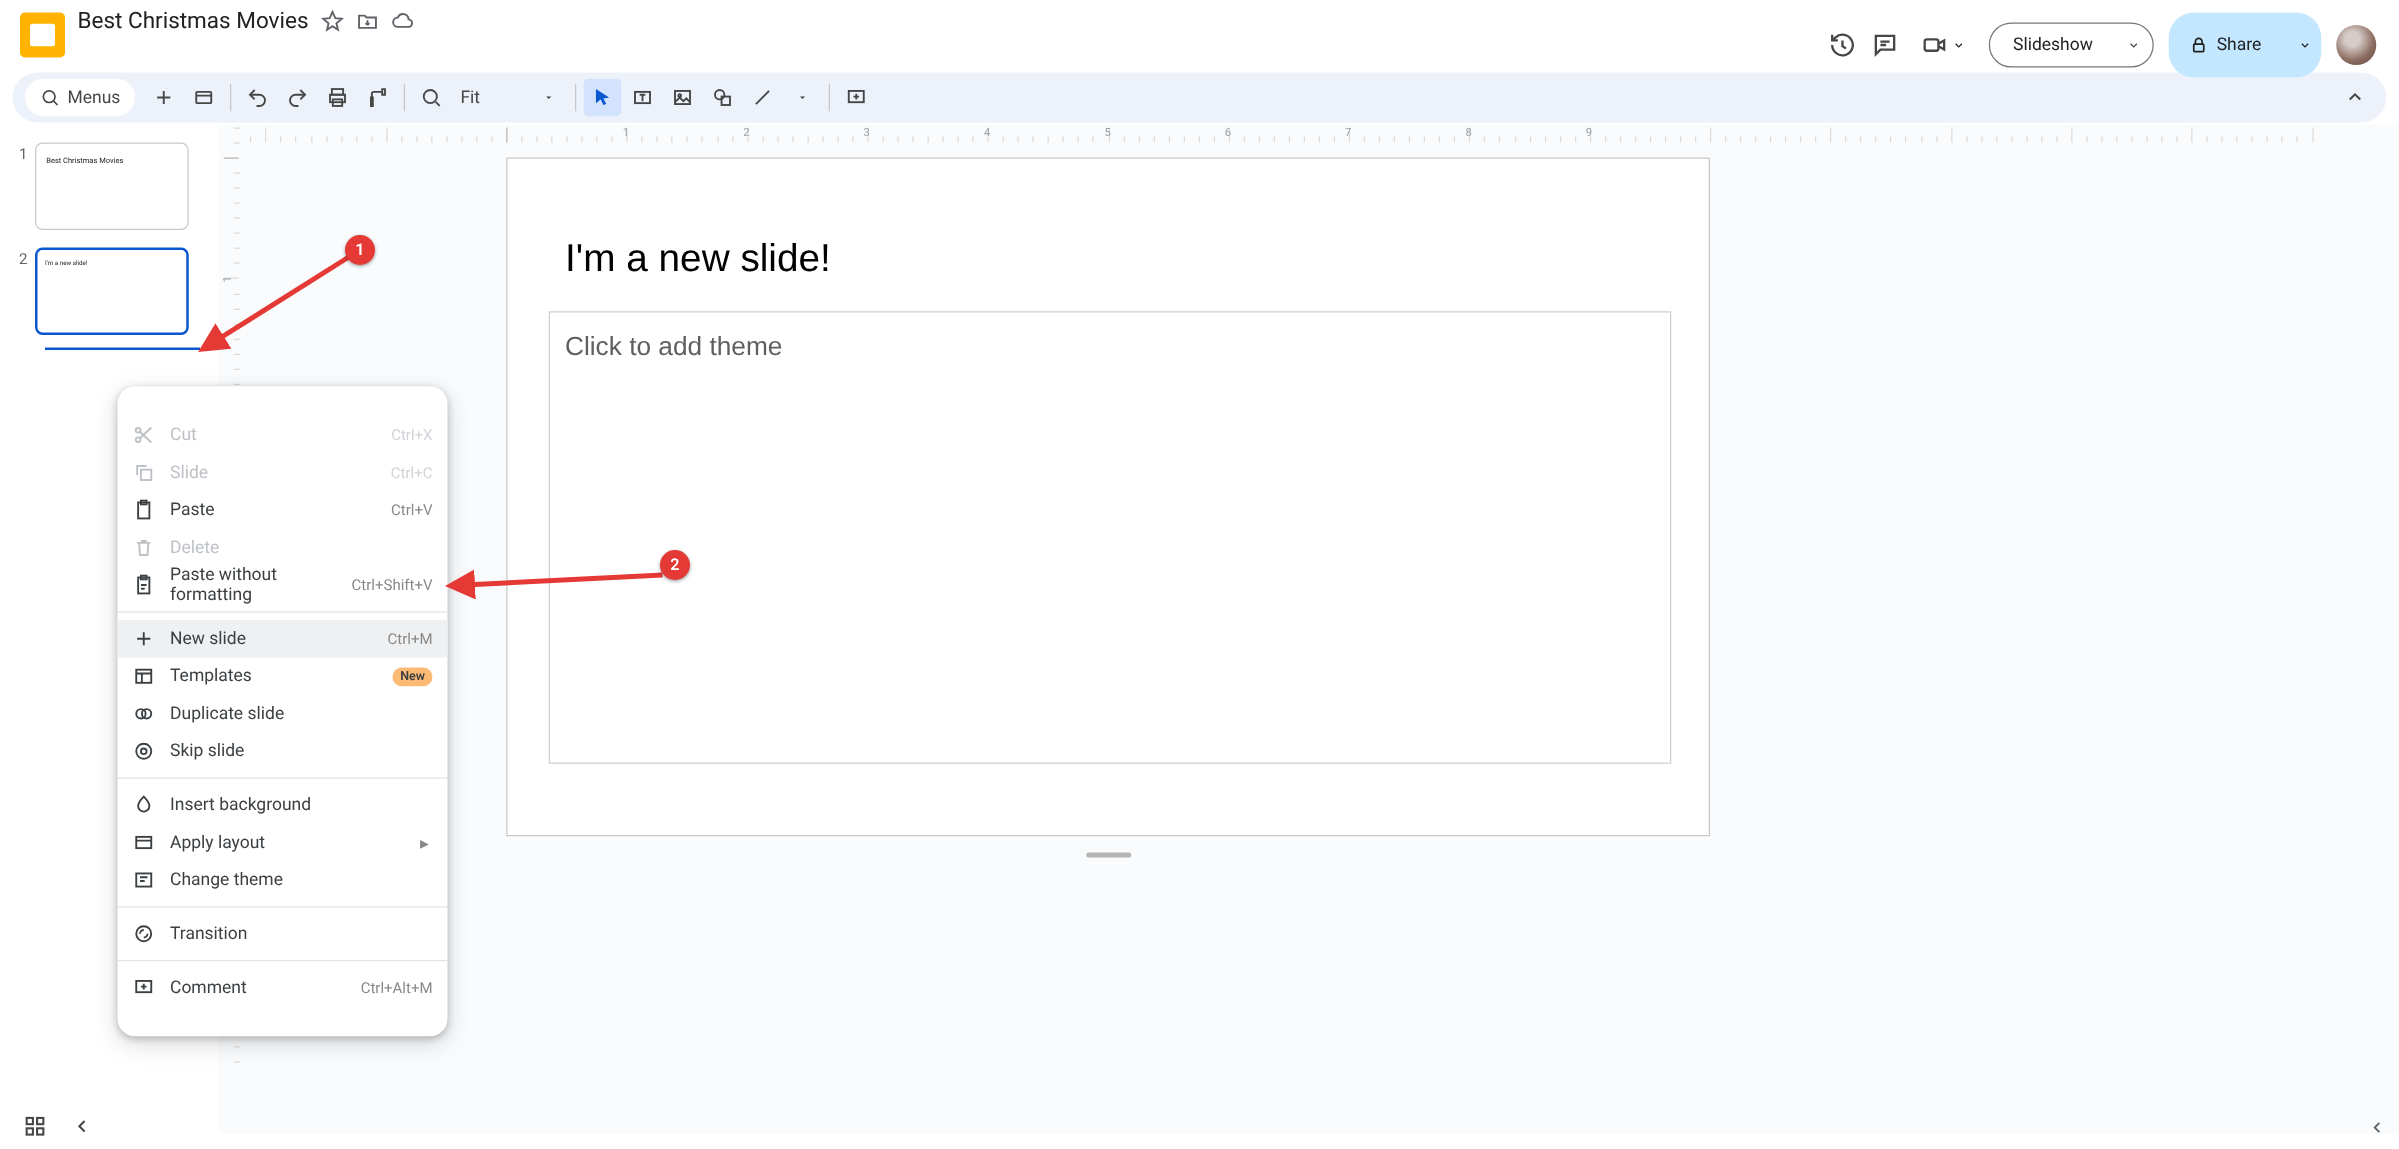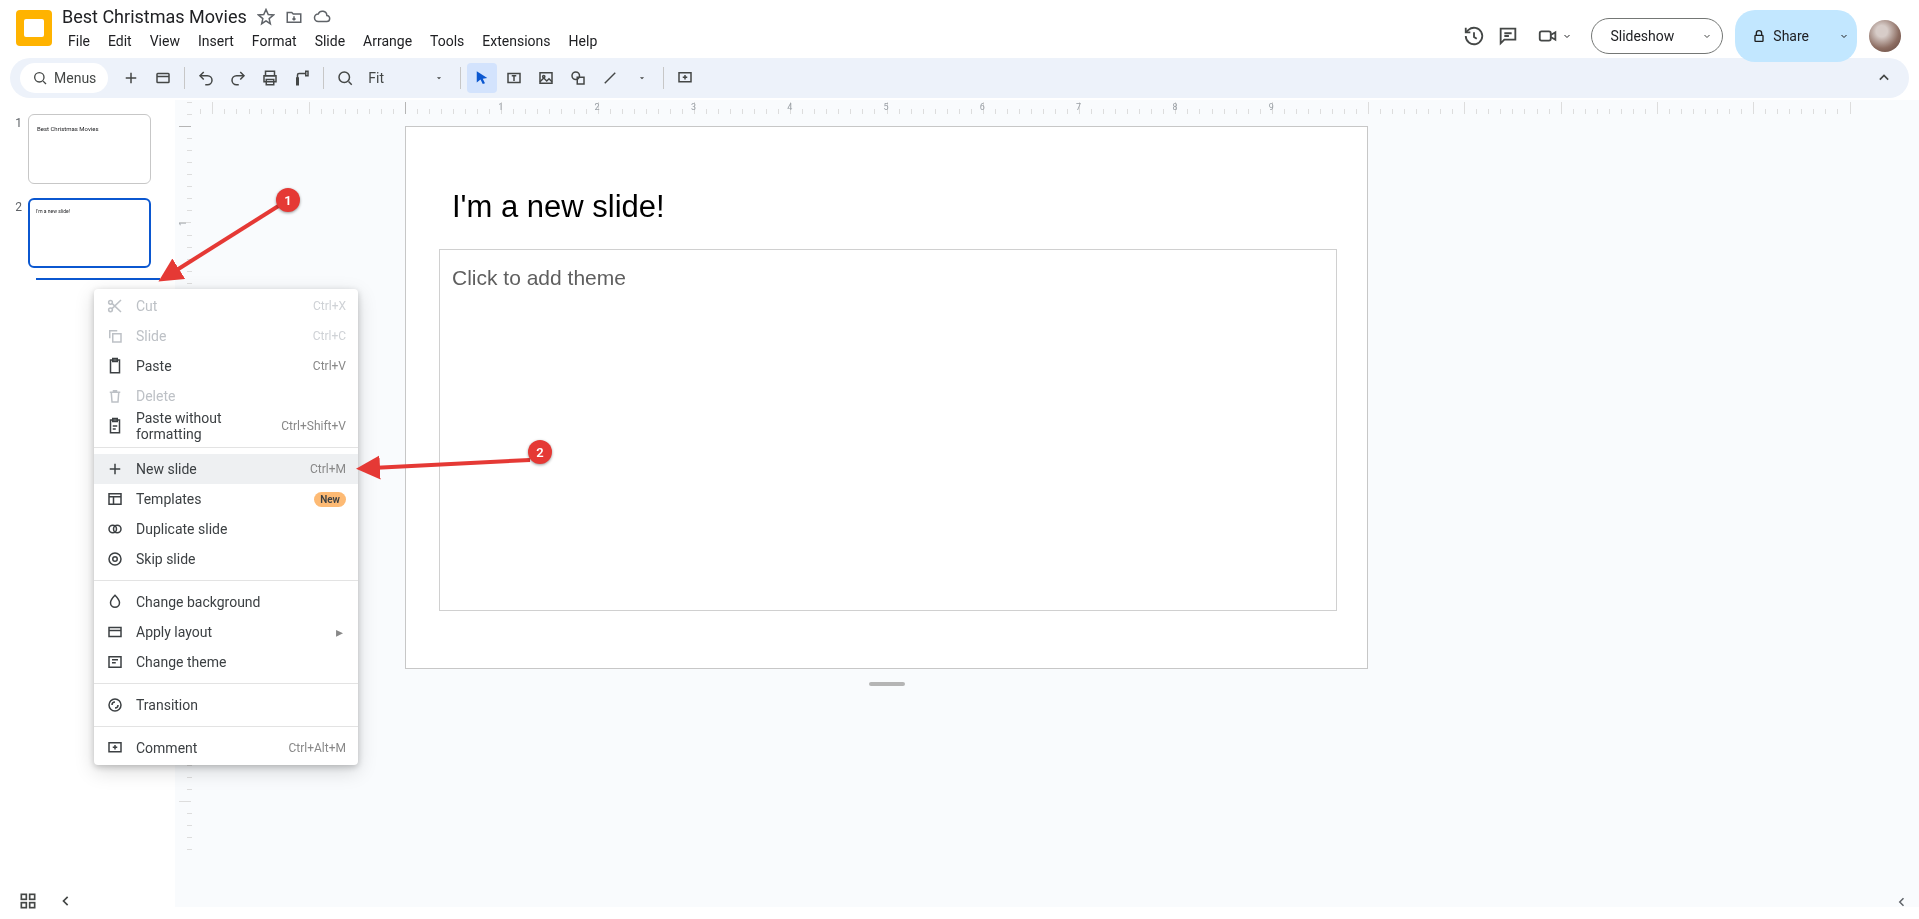--- a/index.html
+++ b/index.html
@@ -62,21 +62,21 @@
 .hruler .htick { position: absolute; top: 0; bottom: 4px; width: 1px; background: #ddd; }
 .hruler .htick.orig { background: #b5b5b5; }
 .hruler .hlabel { position: absolute; top: 2px; font-size: 9px; color: #9aa0a6; }
 
 .slide-canvas { position: absolute; top: 26px; left: 210px; width: 963px; height: 543px; background: #fff; border: 1px solid #c7c7c7; }
 .slide-title { position: absolute; top: 62px; left: 46px; font-size: 31px; font-family: Arial, sans-serif; color: #000; }
 .slide-body { position: absolute; top: 122px; left: 33px; width: 898px; height: 362px; border: 1px solid #d0d0d0; padding: 16px 12px; font-size: 21px; font-family: Arial, sans-serif; color: #5f5f5f; }
 .speaker-handle { position: absolute; bottom: -18px; left: 50%; width: 36px; height: 4px; background: #b5b5b5; border-radius: 2px; transform: translateX(-50%); }
 
 
-.ctx-menu { position: absolute; left: 94px; top: 289px; width: 264px; background: #fff; border-radius: 4px; box-shadow: 0 2px 6px rgba(0,0,0,.2), 0 6px 20px rgba(0,0,0,.15); padding: 2px 0; font-size: 14px; color: #3c4043; z-index: 50; }
+.ctx-menu { position: absolute; left: 94px; top: 309px; width: 264px; background: #fff; border-radius: 14px; box-shadow: 0 2px 6px rgba(0,0,0,.2), 0 6px 20px rgba(0,0,0,.15); padding: 24px 0; font-size: 14px; color: #3c4043; z-index: 50; }
 .ctx-item { display: flex; align-items: center; height: 30px; padding: 0 12px; gap: 12px; cursor: pointer; }
 .ctx-item.hover { background: #eef0f2; }
 .ctx-item.disabled { color: #bdc1c6; }
 .ctx-item .ci-icon { width: 18px; height: 18px; color: inherit; flex-shrink: 0; }
 .ctx-item .ci-label { flex: 1; }
 .ctx-item .ci-kbd { font-size: 12px; color: #888; }
 .ctx-item.disabled .ci-kbd { color: #cfd2d6; }
 .ctx-item .ci-sub { width: 10px; color: #888; }
 .ctx-sep { height: 1px; background: #e3e3e3; margin: 6px 0; }
 .badge-new { background: #fdba74; color: #3c4043; font-size: 10px; font-weight: 600; padding: 2px 6px; border-radius: 8px; }
@@ -100,32 +100,20 @@
       <svg class="ticon" viewBox="0 0 24 24" fill="none" stroke="currentColor" stroke-width="2">
           <path d="M12 17.3 6.2 21l1.6-6.8L2 9.3l7-.6L12 2l3 6.7 7 .6-5.8 4.9L17.8 21z"></path>
         </svg>
       <svg class="ticon" viewBox="0 0 24 24" fill="none" stroke="currentColor" stroke-width="2">
           <path d="M3 6h6l2 2h10v11H3z"></path>
           <path d="M12 11v5m0 0-2-2m2 2 2-2"></path>
         </svg>
       <svg class="ticon" viewBox="0 0 24 24" fill="none" stroke="currentColor" stroke-width="2">
           <path d="M7 18a5 5 0 0 1 0-10 6 6 0 0 1 11.5 2A4 4 0 0 1 18 18H7z"></path>
         </svg>
-    </div>
-    <div class="menubar">
-      <span>File</span>
-      <span>Edit</span>
-      <span>View</span>
-      <span>Insert</span>
-      <span>Format</span>
-      <span>Slide</span>
-      <span>Arrange</span>
-      <span>Tools</span>
-      <span>Extensions</span>
-      <span>Help</span>
     </div>
   </div>
   <div class="titlebar-spacer"></div>
   <div class="titlebar-right">
     <svg class="tbr-icon" viewBox="0 0 24 24" fill="none" stroke="currentColor" stroke-width="2">
         <path d="M3 12a9 9 0 1 0 3-6.7L3 8"></path>
         <path d="M3 3v5h5"></path>
         <path d="M12 8v5l3 2"></path>
       </svg>
     <svg class="tbr-icon" viewBox="0 0 24 24" fill="none" stroke="currentColor" stroke-width="2">
@@ -611,21 +599,21 @@
         <circle cx="12" cy="12" r="8"></circle>
         <circle cx="12" cy="12" r="3"></circle>
       </svg>
       <span class="ci-label">Skip slide</span>
     </div>
     <div class="ctx-sep"></div>
     <div class="ctx-item">
       <svg class="ci-icon" viewBox="0 0 24 24" fill="none" stroke="currentColor" stroke-width="2">
         <path d="M12 3c4 4 6 7 6 10a6 6 0 0 1-12 0c0-3 2-6 6-10z"></path>
       </svg>
-      <span class="ci-label">Change background</span>
+      <span class="ci-label">Insert background</span>
     </div>
     <div class="ctx-item">
       <svg class="ci-icon" viewBox="0 0 24 24" fill="none" stroke="currentColor" stroke-width="2">
         <rect x="4" y="6" width="16" height="12"></rect>
         <path d="M4 10h16"></path>
       </svg>
       <span class="ci-label">Apply layout</span>
       <span class="ci-sub">▸</span>
     </div>
     <div class="ctx-item">

